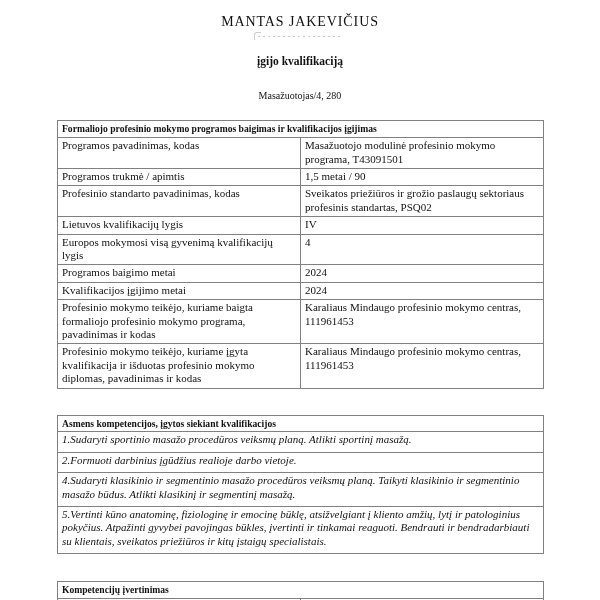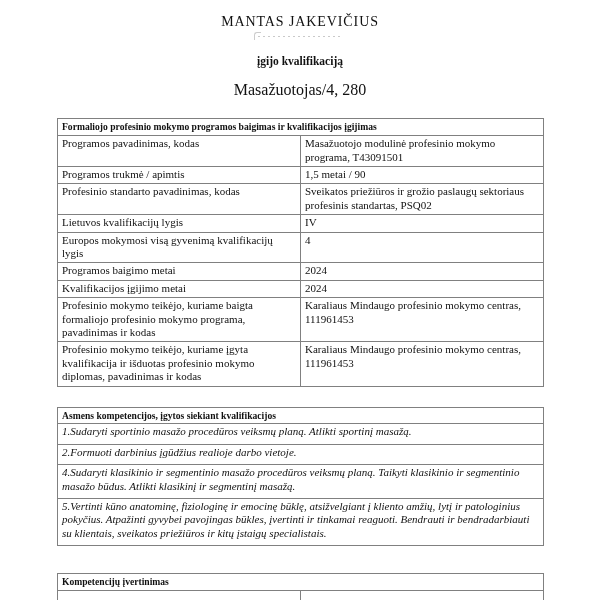--- a/index.html
+++ b/index.html
@@ -67,23 +67,23 @@
     border-left: 1px solid #cccccc;
     border-top: 1px solid #cccccc;
     border-radius: 3px 0 0 0;
   }
   .acquired-line {
     font-size: 11.5px;
     font-weight: bold;
     margin-top: 13px;
   }
   .qualification-line {
-    font-size: 16px;
+    font-size: 10px;
     font-weight: 400;
-    margin-top: 14px;
+    margin-top: 23px;
   }
 
   
   .tbl {
     border-collapse: collapse;
     width: 487px;
     margin-left: 57px;
     table-layout: fixed;
   }
   .tbl td {
@@ -97,21 +97,21 @@
   .tbl td.section-head {
     font-weight: bold;
     font-size: 9.6px;
     padding-top: 2px;
     padding-bottom: 2px;
   }
   .col-label { width: 254px; }
   .col-value { width: 233px; }
 
   .table-block-1 { margin-top: 19px; border-radius: 17px; }
-  .table-block-2 { margin-top: 20px; }
+  .table-block-2 { margin-top: 26px; }
   .table-block-3 { margin-top: 27px; border-radius: 13px; }
 
   .comp-row td {
     padding-top: 1px;
     padding-bottom: 5px;
     font-style: italic;
   }
 
   .eval-col-a { width: 254px; }
   .eval-col-b { width: 233px; }

